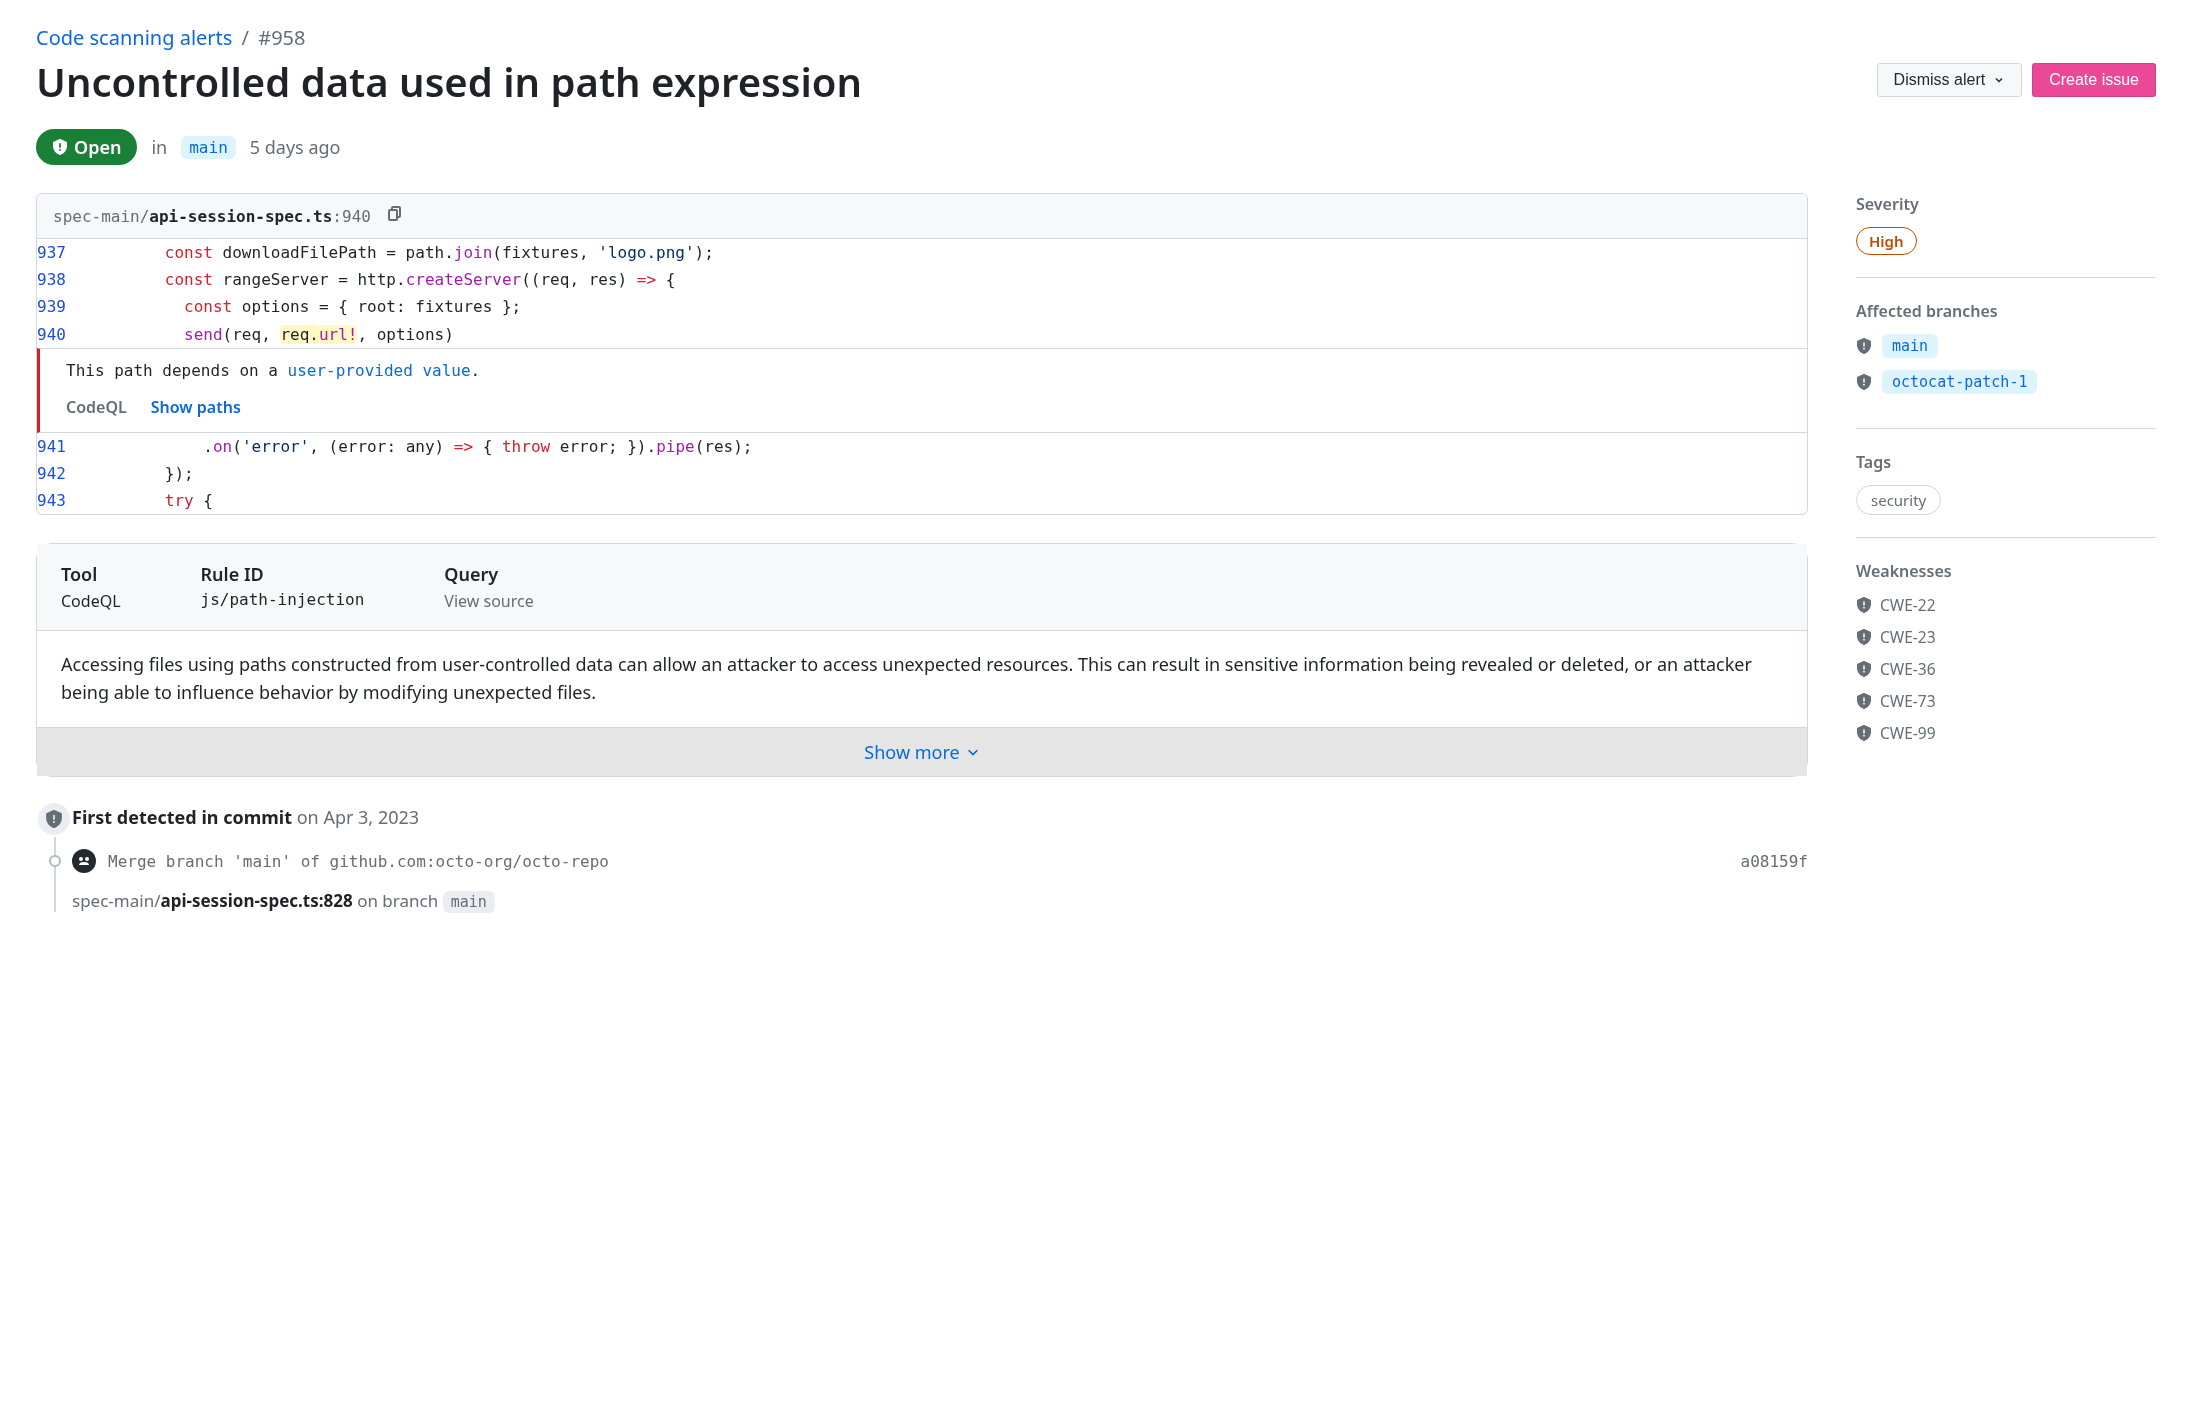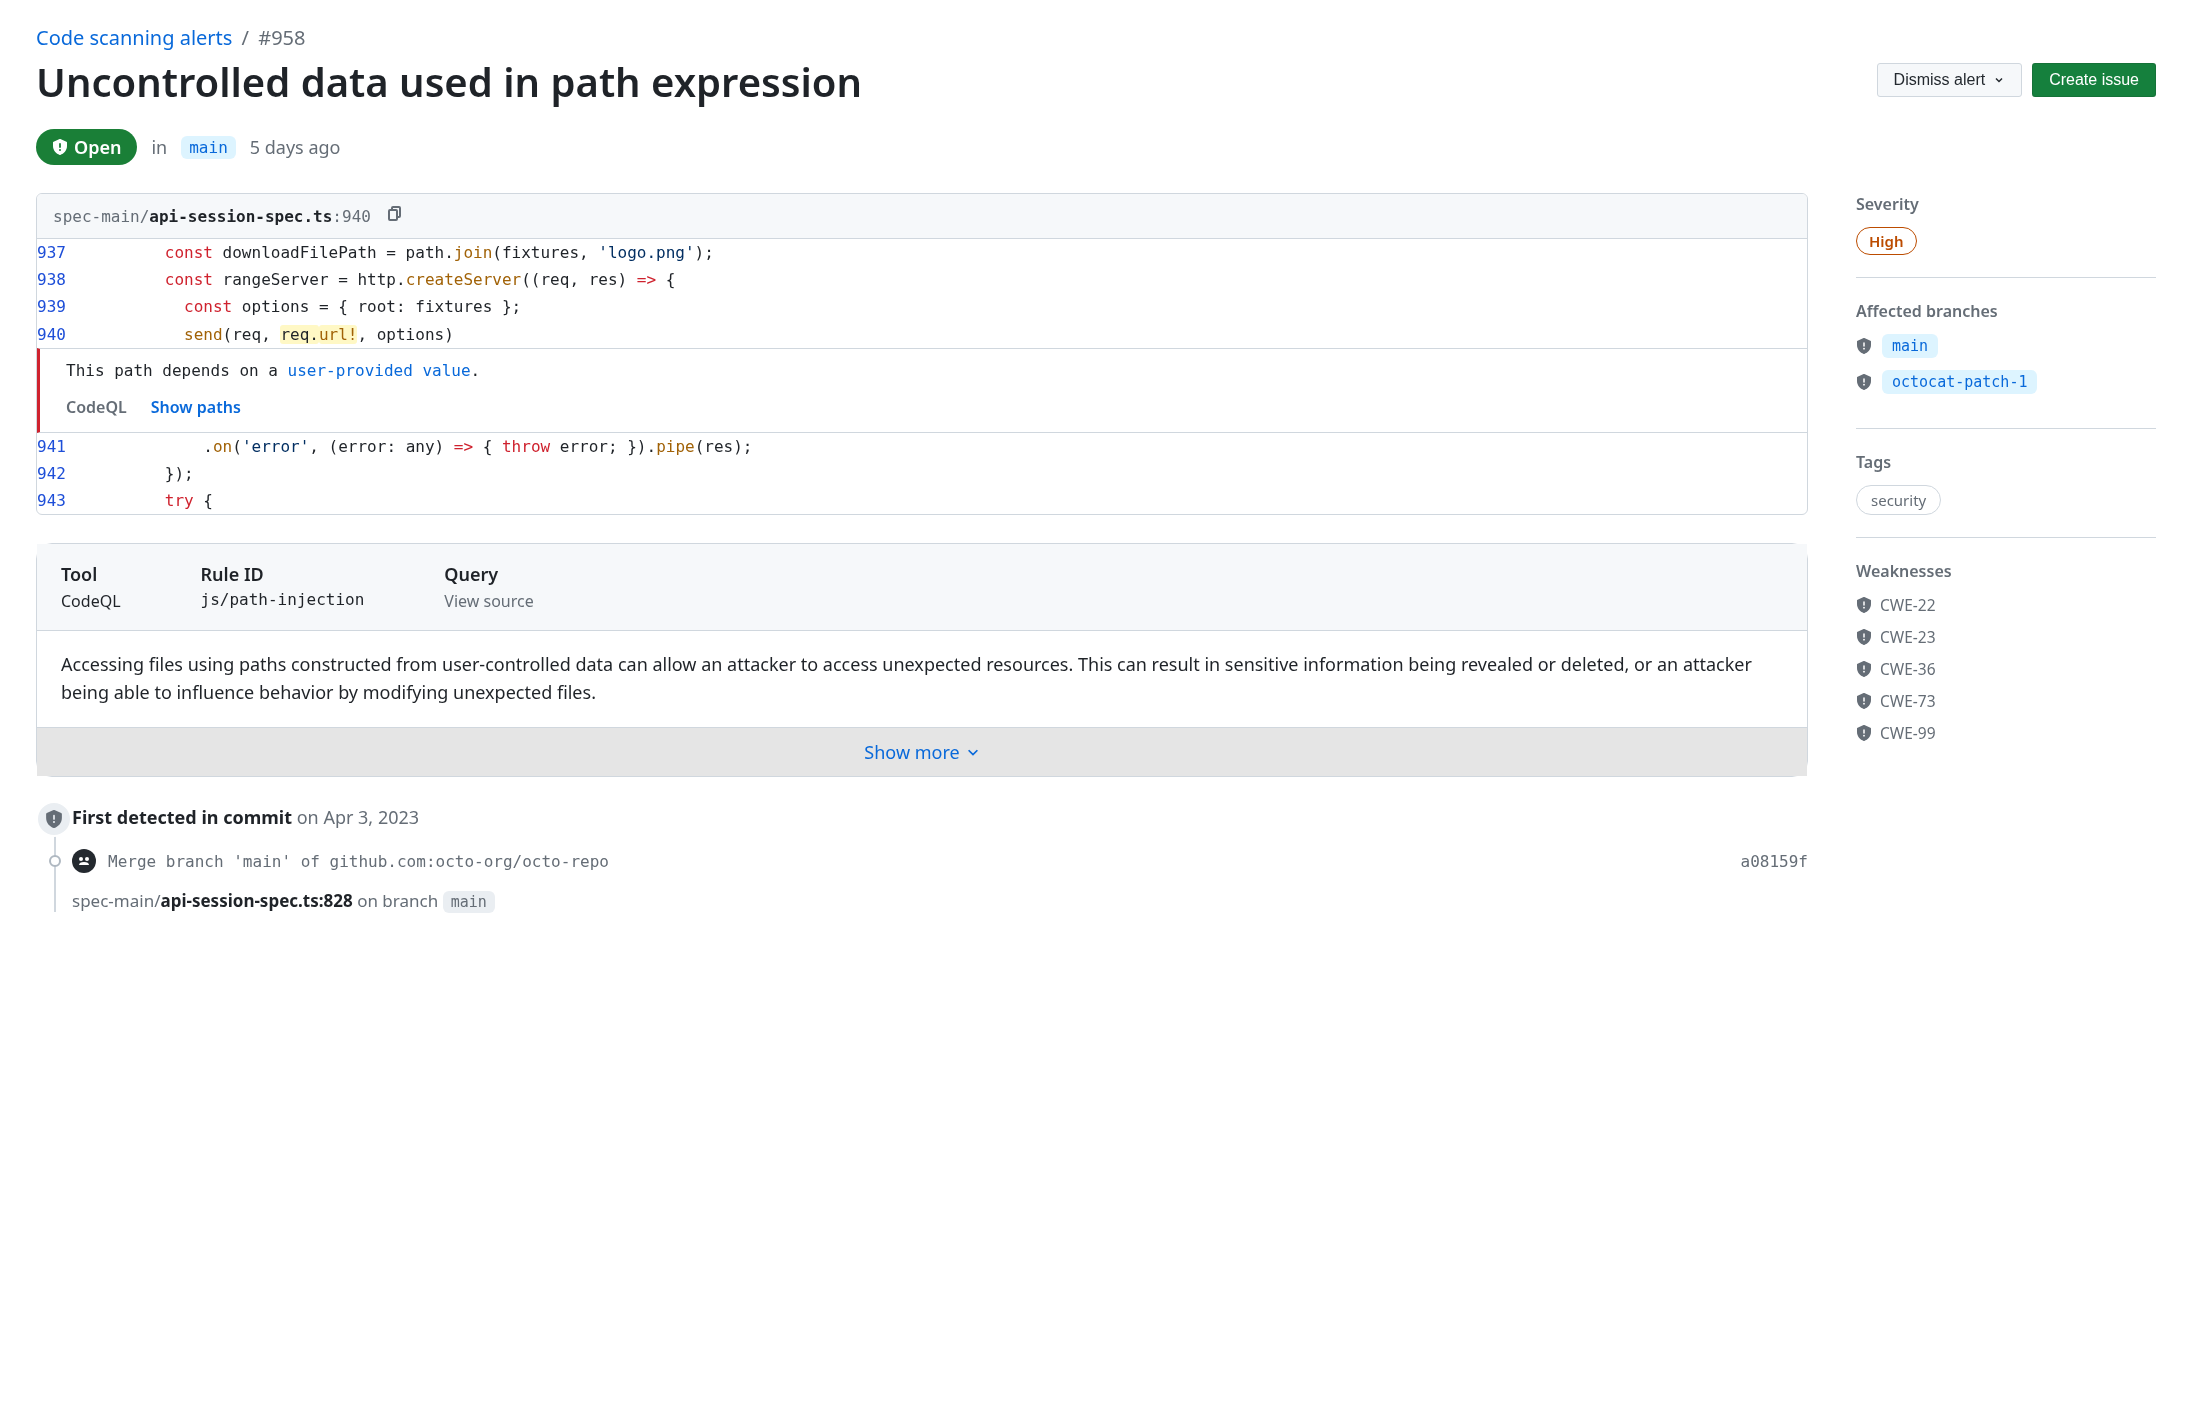--- a/index.html
+++ b/index.html
@@ -22,21 +22,21 @@
   
   .header-row { display: flex; align-items: flex-start; justify-content: space-between; gap: 16px; }
   h1 { font-size: 40px; font-weight: 600; margin: 0 0 12px 0; line-height: 1.25; }
   .header-actions { display: flex; gap: 10px; flex-shrink: 0; margin-top: 6px; }
   .btn {
     display: inline-flex; align-items: center; gap: 6px;
     padding: 7px 16px; font-size: 16px; font-weight: 500;
     border: 1px solid #d0d7de; border-radius: 3px; background: #f6f8fa;
     cursor: pointer; color: #24292f;
   }
-  .btn-primary { background: #15803d; color: #fff; border-color: rgba(27,31,36,0.15); }
+  .btn-primary { background: #ec4899; color: #fff; border-color: rgba(27,31,36,0.15); }
 
   
   .status-line { display: flex; align-items: center; gap: 14px; margin-top: 10px; margin-bottom: 28px; font-size: 18px;}
   .state-badge {
     display: inline-flex; align-items: center; gap: 6px;
     background: #1a7f37; color: #fff; padding: 6px 16px; border-radius: 999px;
     font-weight: 600; font-size: 18px;
   }
   .state-badge svg { fill: #fff; }
   .branch-pill {
@@ -55,21 +55,21 @@
   .file-header {
     background: #f6f8fa; padding: 12px 16px; border-bottom: 1px solid #d0d7de;
     display: flex; align-items: flex-end; gap: 12px; font-size: 16px;
   }
   .copy-icon { color: #656d76; cursor: pointer; margin-left: 4px; }
   .code-lines { font-family: ui-monospace, SFMono-Regular, Menlo, monospace; font-size: 16px; }
   .code-line { display: flex; }
   .ln { width: 70px; padding-right: 18px; color: #1d4ed8; user-select: none; line-height: 1.7; }
   .cd { flex: 1; white-space: pre; line-height: 1.7; }
   .tok-kw { color: #cf222e; }
-  .tok-fn { color: #a16207; }
+  .tok-fn { color: #a21caf; }
   .tok-str { color: #032f62; }
   .tok-op { color: #cf222e; }
   .tok-hl { background: #fff8c5; border-radius: 3px; }
   .tok-link { color: #0969da; }
 
   .annotation-block { border-left: 3px solid #cf222e; padding: 12px 16px 14px 26px; border-bottom: 1px solid #d0d7de; border-top: 1px solid #d0d7de;}
   .annotation-text { font-family: ui-monospace, SFMono-Regular, Menlo, monospace; font-size: 16px; margin-bottom: 16px; }
   .annotation-actions { display:flex; gap: 24px; font-size: 16px;}
   .annotation-actions .lbl { color: #656d76; font-weight: 600;}
   .annotation-actions .act { color: #0969da; font-weight: 600; }

